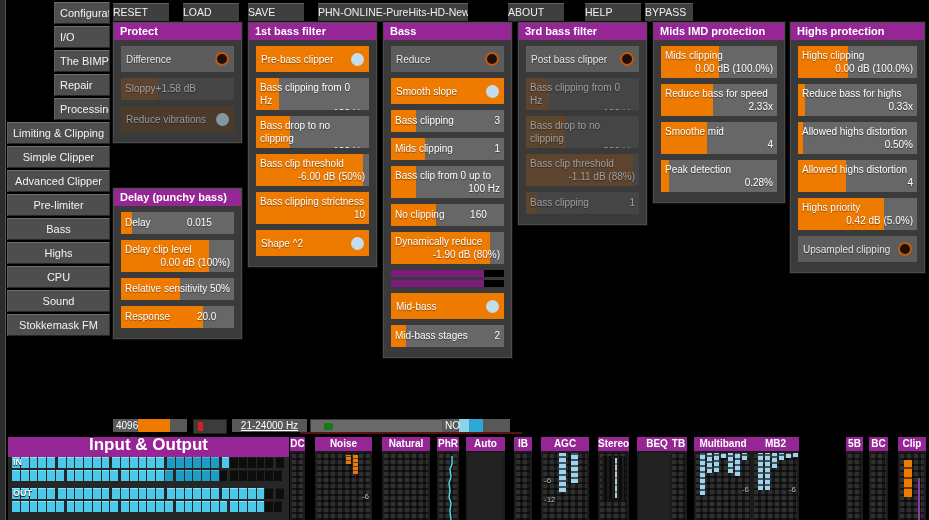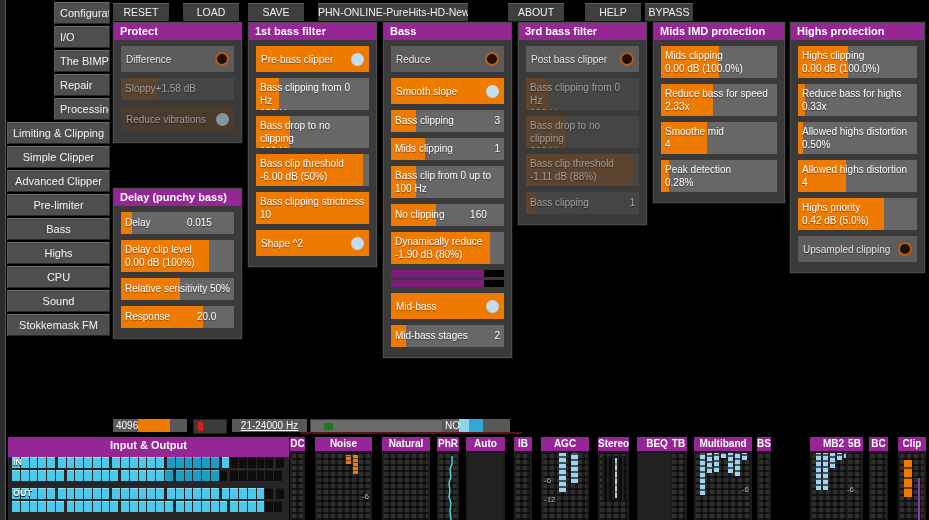--- a/index.html
+++ b/index.html
@@ -12,21 +12,21 @@
   .sb-item{height:20px;line-height:20px;margin-bottom:2px;background:#4e4e4e;
     border-top:1px solid #6e6e6e;border-left:1px solid #5e5e5e;border-bottom:1px solid #262626;border-right:1px solid #333;
     font-size:11px;color:#f2f2f2;padding:0 5px;white-space:nowrap;overflow:hidden;cursor:pointer;}
   .sb-item.ind0{text-align:left;margin-left:47px;}
   .sb-item.ind1,.sb-item.ind2,.sb-item.ind3{text-align:center;}
   .sb-item.sel{background:#badcec;color:#000;border-top-color:#dff0f8;border-bottom-color:#7898a8;}
 
   
   .tb-btn{position:absolute;top:3px;height:17px;line-height:17px;background:#3f3f3f;
     border-top:1px solid #5f5f5f;border-bottom:1px solid #222;
-    text-align:center;font-size:10.5px;color:#efefef;cursor:pointer;white-space:nowrap;overflow:hidden;}
+    font-size:10.5px;color:#efefef;cursor:pointer;white-space:nowrap;overflow:hidden;}
   .tb-reset{left:113px;width:56px}.tb-load{left:183px;width:56px}.tb-save{left:248px;width:56px}
   .tb-preset{left:318px;width:150px}.tb-about{left:508px;width:56px}.tb-help{left:585px;width:56px}
   .tb-bypass{left:645px;width:48px}
 
   
   .panel{position:absolute;background:#3a3a3a;border:1px solid #4c4c4c;box-shadow:0 0 0 1px #111;}
   .p-protect{left:113px;top:22px;width:127px}
   .p-delay{left:113px;top:188px;width:127px}
   .p-bass1{left:248px;top:22px;width:127px}
   .p-bass{left:383px;top:22px;width:127px}
@@ -38,21 +38,21 @@
   .pbody{padding:6px 7px 4px 7px;}
   .row{position:relative;margin-bottom:6px;font-size:10px;cursor:pointer;
     text-shadow:0 1px 1px rgba(0,0,0,.45);overflow:hidden;}
   
   .sld{background:#676767;color:#fff;}
   .sld .fill{position:absolute;left:0;top:0;bottom:0;background:#ee7a00;}
   .sld .cnt{position:relative;padding:3px 4px;}
   .sld.l1 .cnt{display:flex;justify-content:space-between;height:16px;line-height:16px;}
   .sld.l2 .cnt{height:26px;}
   .sld.l2 .lab{display:block;text-align:left;line-height:13px;}
-  .sld.l2 .val{display:block;text-align:left;line-height:13px;}
+  .sld.l2 .val{display:block;text-align:right;line-height:13px;}
   .sld.dis{background:#454545;color:#a0a0a0;}
   .sld.dis .fill{background:#5d442e;}
   
   .tgl{display:flex;align-items:center;height:26px;padding:0 5px;background:#5c5c5c;color:#e6e6e6;}
   .tgl .lab{flex:1;text-align:left;}
   .tgl .circ{width:13px;height:13px;border-radius:50%;flex:none;}
   .tgl.on{background:#ee7a00;color:#fff;}
   .tgl.on .circ{background:#c3ddee;}
   .tgl.off .circ{background:#1d1008;border:2px solid #c05a10;width:10px;height:10px;}
   .tgl.dison{background:#4a3b2d;color:#9c9c9c;}
@@ -81,34 +81,34 @@
 
   
   .bm{position:absolute;top:437px;bottom:0;background:#1c1c1c;}
   .bmh{height:14px;line-height:14px;background:#962596;color:#fff;font-weight:bold;font-size:10px;
     text-align:center;white-space:nowrap;overflow:hidden;}
   .bmb{position:absolute;left:2px;right:2px;top:16px;bottom:0;background:
     repeating-linear-gradient(0deg,rgba(0,0,0,.55) 0 2px,transparent 2px 6px),
     repeating-linear-gradient(90deg,#2f2f2f 0 4px,#191919 4px 7px);}
   .bmb.plain{background:#222;}
   .m-io{left:8px;width:281px;background:#262626;}
-  .m-io .bmh{height:20px;line-height:16px;font-size:11px;}
+  .m-io .bmh{height:20px;line-height:16px;font-size:17px;}
   .m-dc{left:290px;width:15px}
   .m-noise{left:315px;width:57px}
   .m-natural{left:382px;width:48px}
   .m-phr{left:437px;width:22px}
   .m-auto{left:466px;width:39px}
   .m-ib{left:514px;width:18px}
   .m-agc{left:541px;width:48px}
   .m-stereo{left:598px;width:31px}
   .m-beq{left:637px;width:40px}
   .m-tb{left:670px;width:17px}
   .m-multiband{left:694px;width:58px}
   .m-bs{left:757px;width:14px}
-  .m-mb2{left:810px;width:47px}
+  .m-mb2{left:752px;width:47px}
   .m-b5{left:846px;width:17px}
   .m-bc{left:869px;width:19px}
   .m-clip{left:898px;width:28px}
 
   .io-rows{position:absolute;left:4px;right:4px;top:20px;}
   .io-row{position:relative;display:flex;height:11px;margin-bottom:2px;}
   .io-row.gap{margin-top:7px;}
   .io-row .seg{flex:1;margin-right:1px;}
   .io-row .seg:nth-child(6n){margin-right:3px;}
   .io-row .seg.c{background:#4ac9ea;border-top:1px solid rgba(255,255,255,.4);}

